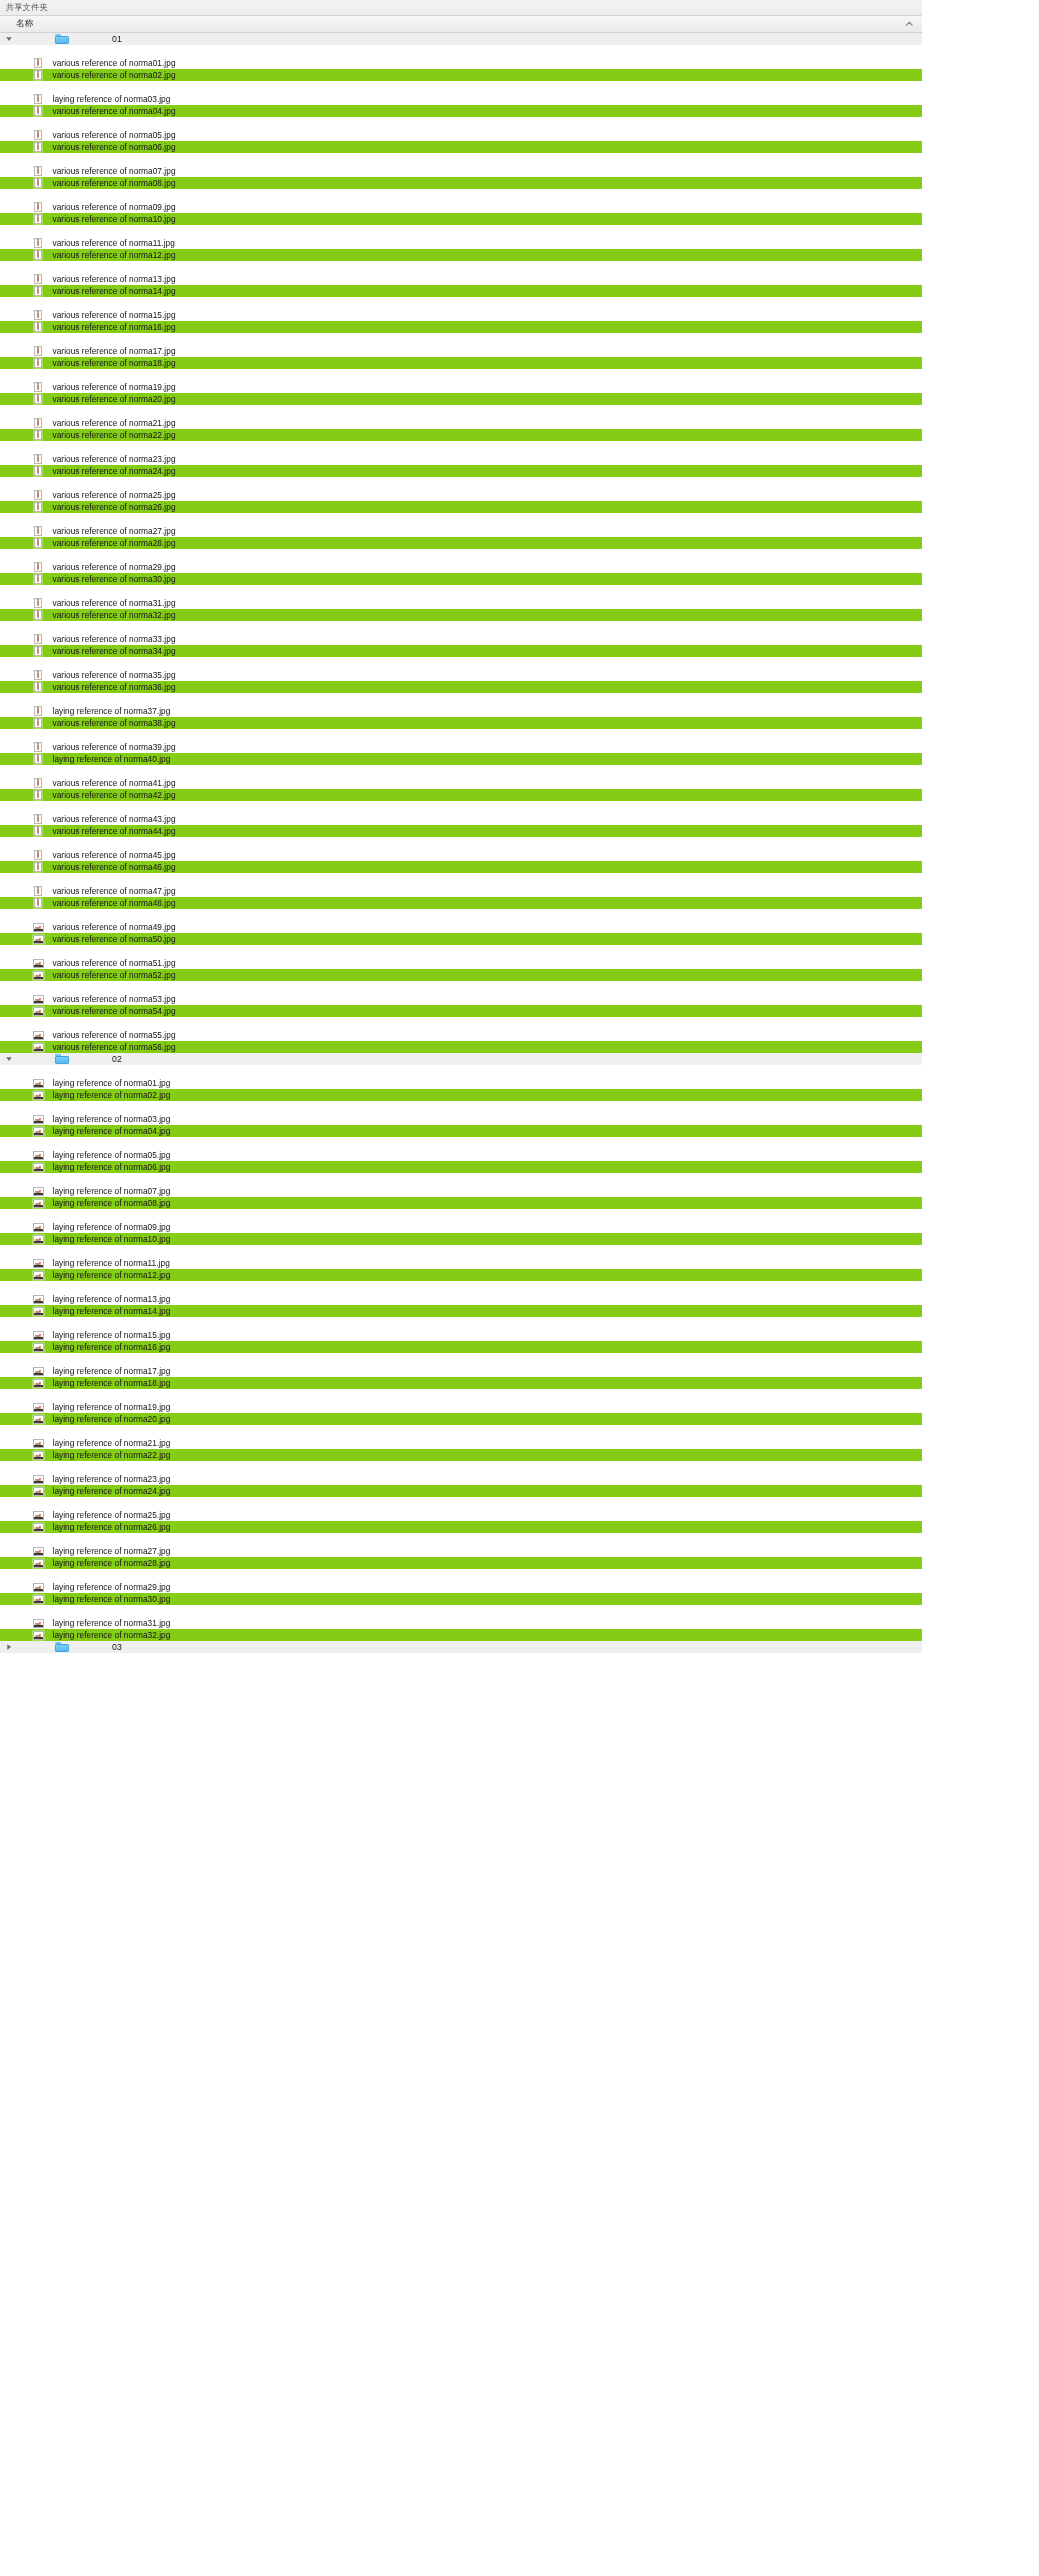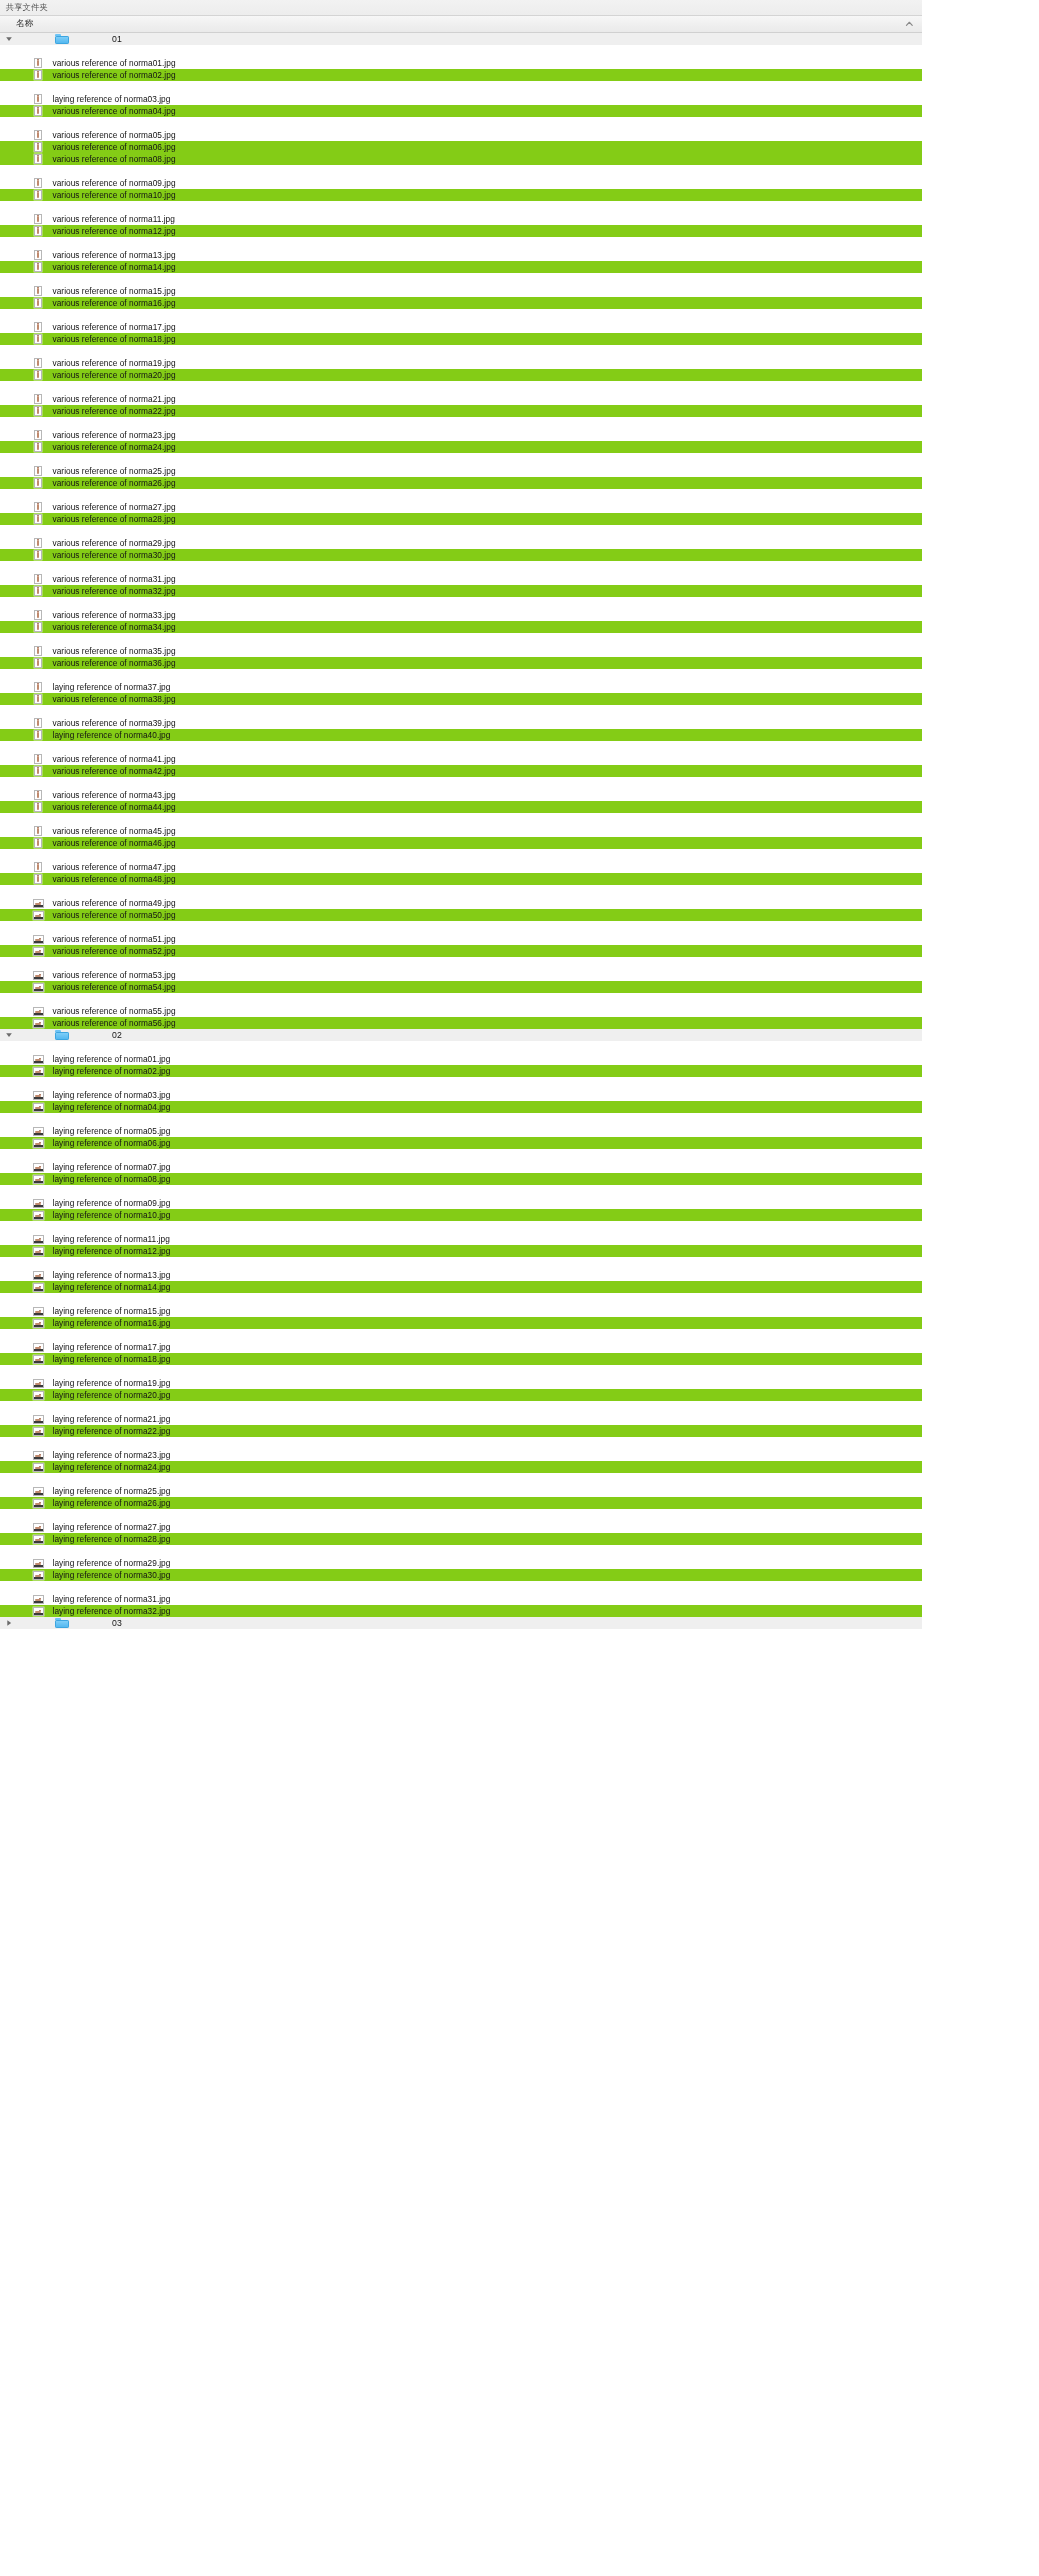--- a/index.html
+++ b/index.html
@@ -274,20 +274,28 @@
         <span class="file-name">various reference of norma05.jpg</span>
       </div>
       <div class="row even">
         <span class="thumb-cell">
           <span class="thumb portrait">
             <span class="figure"></span>
           </span>
         </span>
         <span class="file-name">various reference of norma06.jpg</span>
       </div>
+      <div class="row odd">
+        <span class="thumb-cell">
+          <span class="thumb portrait">
+            <span class="figure"></span>
+          </span>
+        </span>
+        <span class="file-name">various reference of norma07.jpg</span>
+      </div>
       <div class="row even">
         <span class="thumb-cell">
           <span class="thumb portrait">
             <span class="figure"></span>
           </span>
         </span>
         <span class="file-name">various reference of norma08.jpg</span>
       </div>
       <div class="row odd">
         <span class="thumb-cell">

